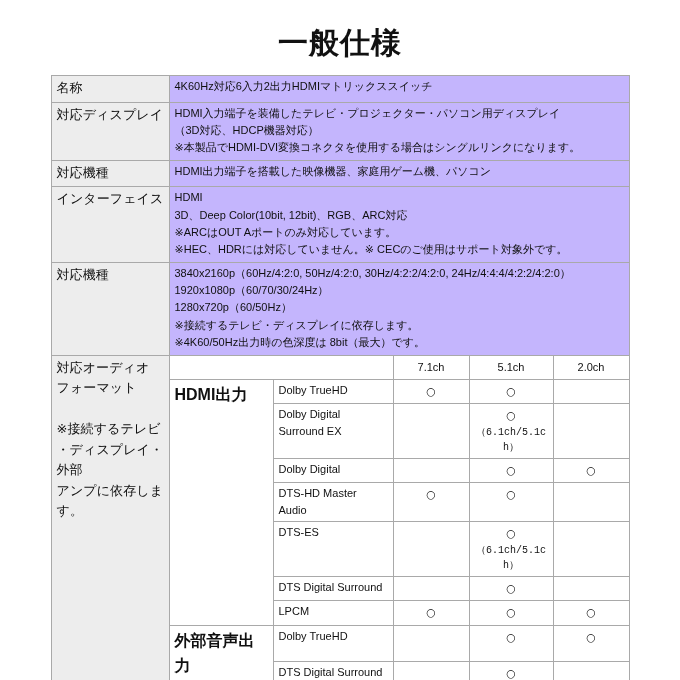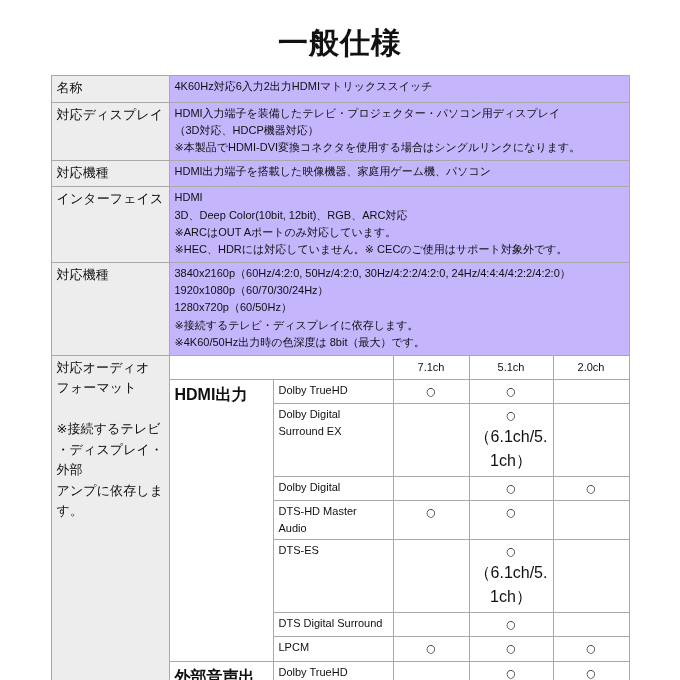--- a/index.html
+++ b/index.html
@@ -87,21 +87,22 @@
   }
   td.blank-head {
     background: #ffffff;
   }
   .mark-glyph {
     font-family: "DejaVu Sans", sans-serif;
     font-size: 11px;
   }
   .sub-note {
     display: block;
-    font-size: 16px;
+    font-size: 10px;
+    font-family: Liberation Mono, monospace;
   }
 </style>
 </head>
 <body>
 
 <div class="page">
 
   <div class="page-title">一般仕様</div>
 
   <table class="spec-table">

